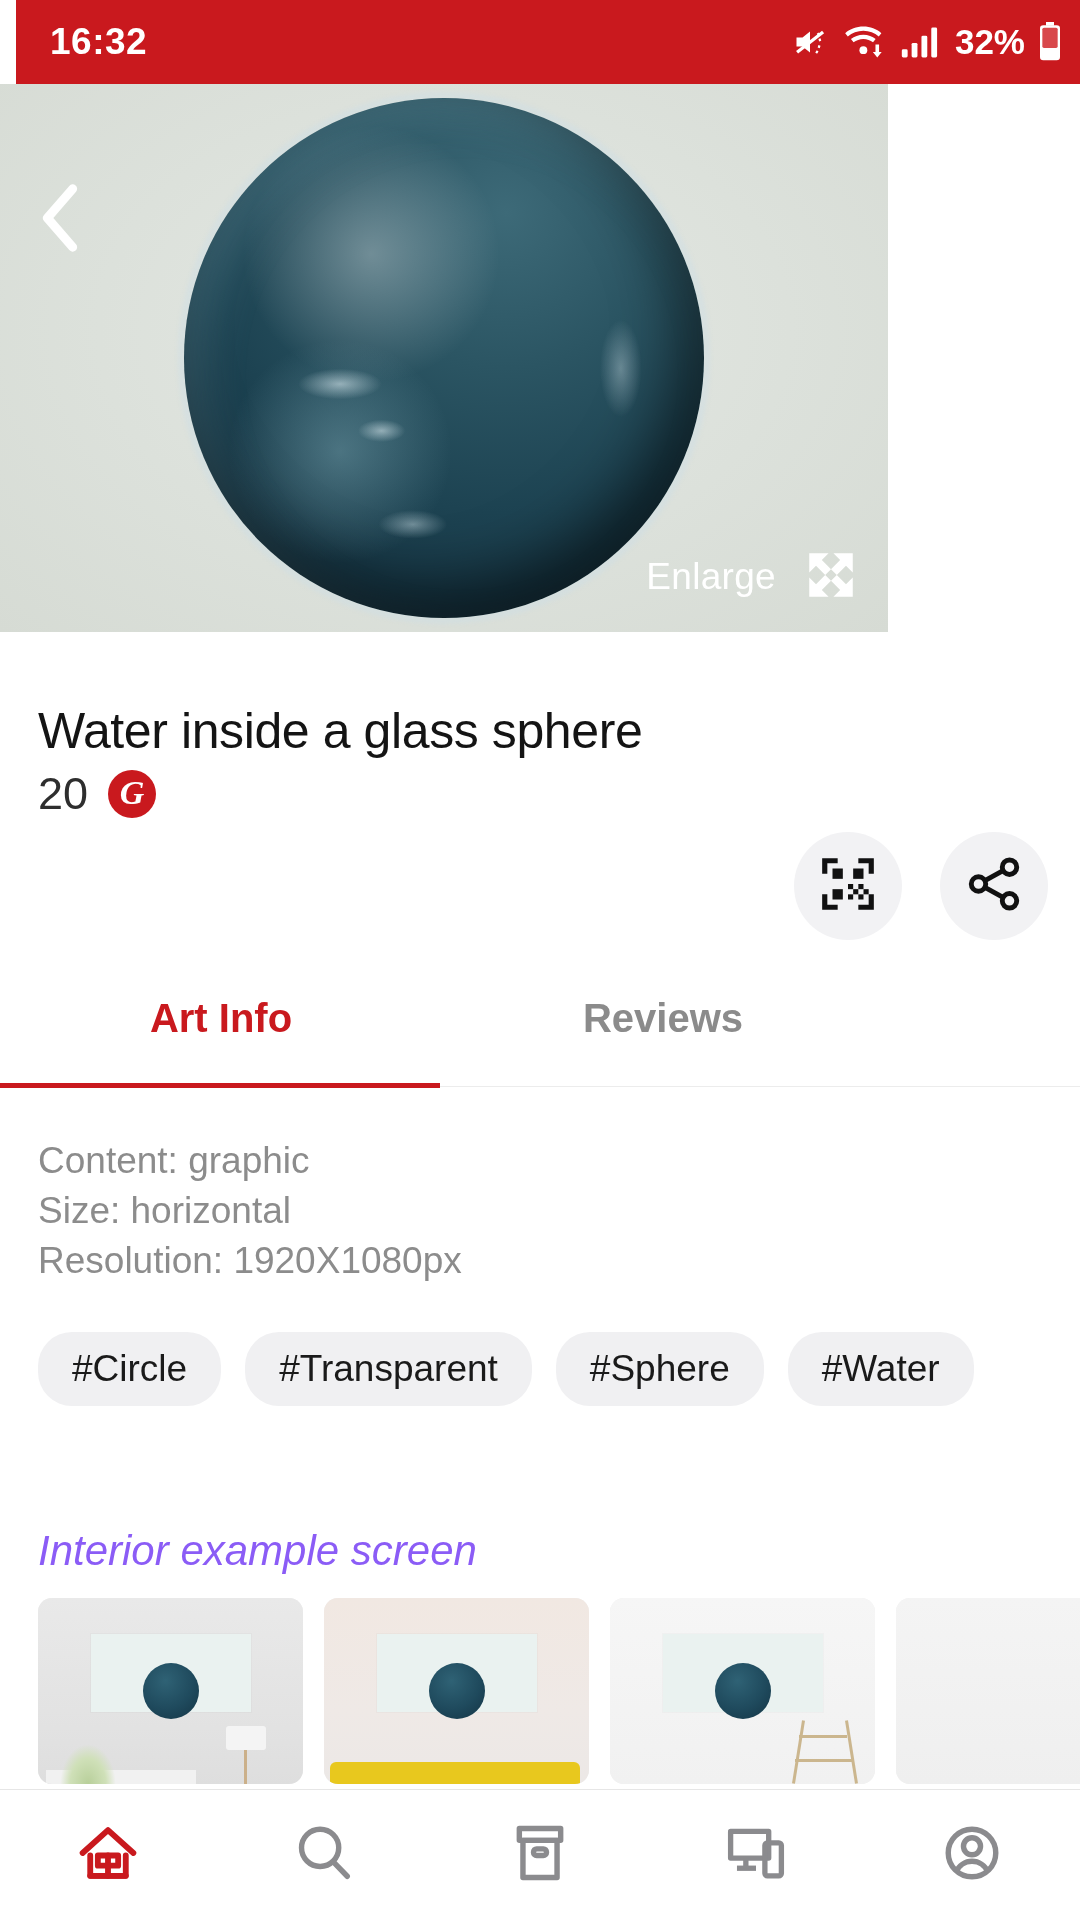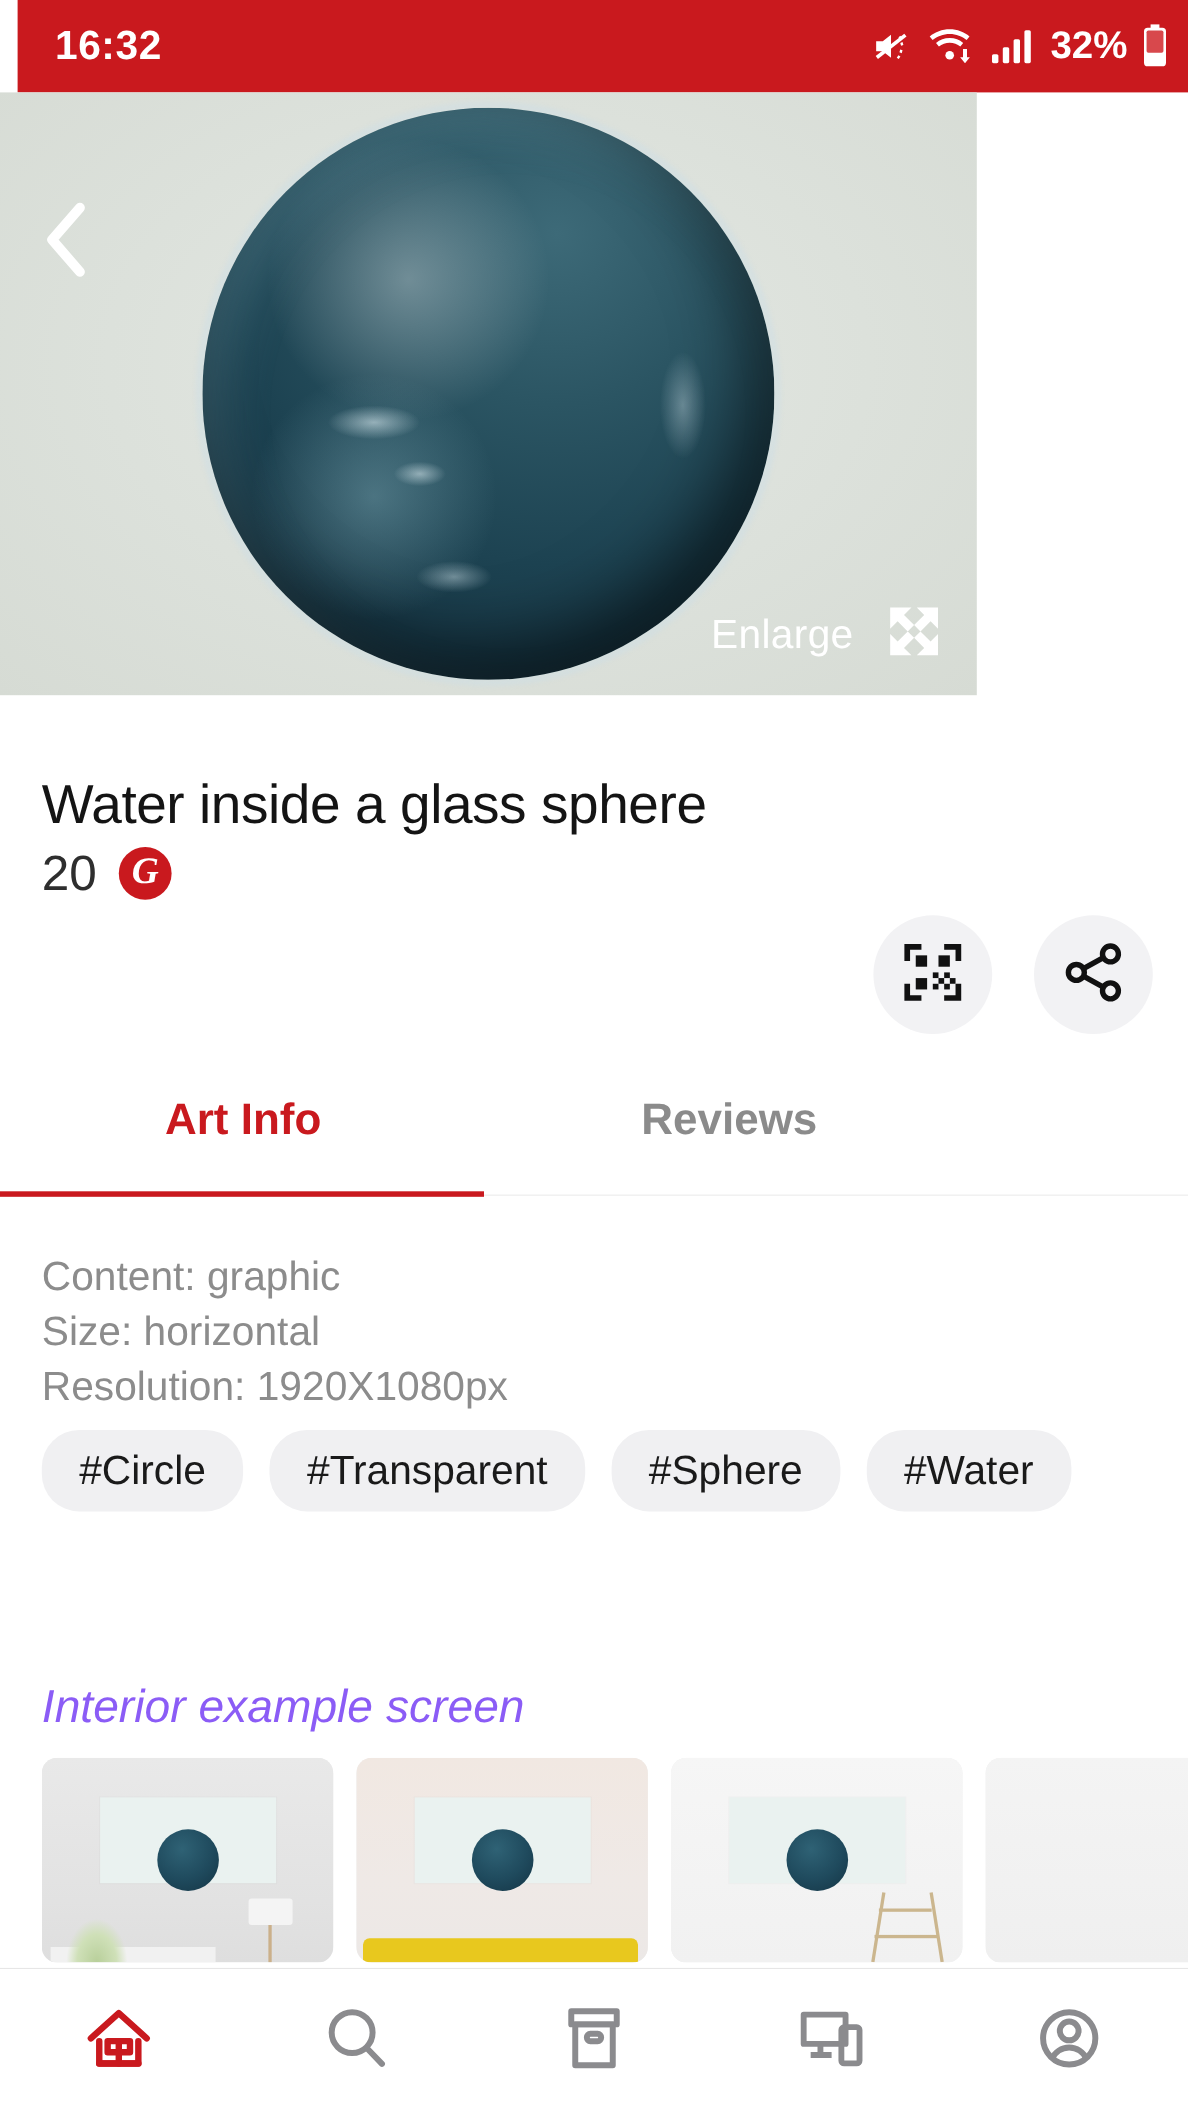--- a/index.html
+++ b/index.html
@@ -119,20 +119,21 @@
 
   
   .tags {
     position:absolute; top:1300px; left:38px; width:1010px;
     display:flex; flex-wrap:wrap; gap:22px 24px;
   }
   .tag {
     background:#f0f0f2; border-radius:34px;
     padding:16px 34px; font-size:37px; color:#1a1a1a;
     white-space:nowrap;
+    margin-top:32px;
   }
 
   
   .section-title {
     position:absolute; top:1527px; left:38px;
     font-size:42px; color:#8b5cf6;font-style:italic;
   }
   .carousel {
     position:absolute; top:1598px; left:38px;
     width:1042px; height:186px;

